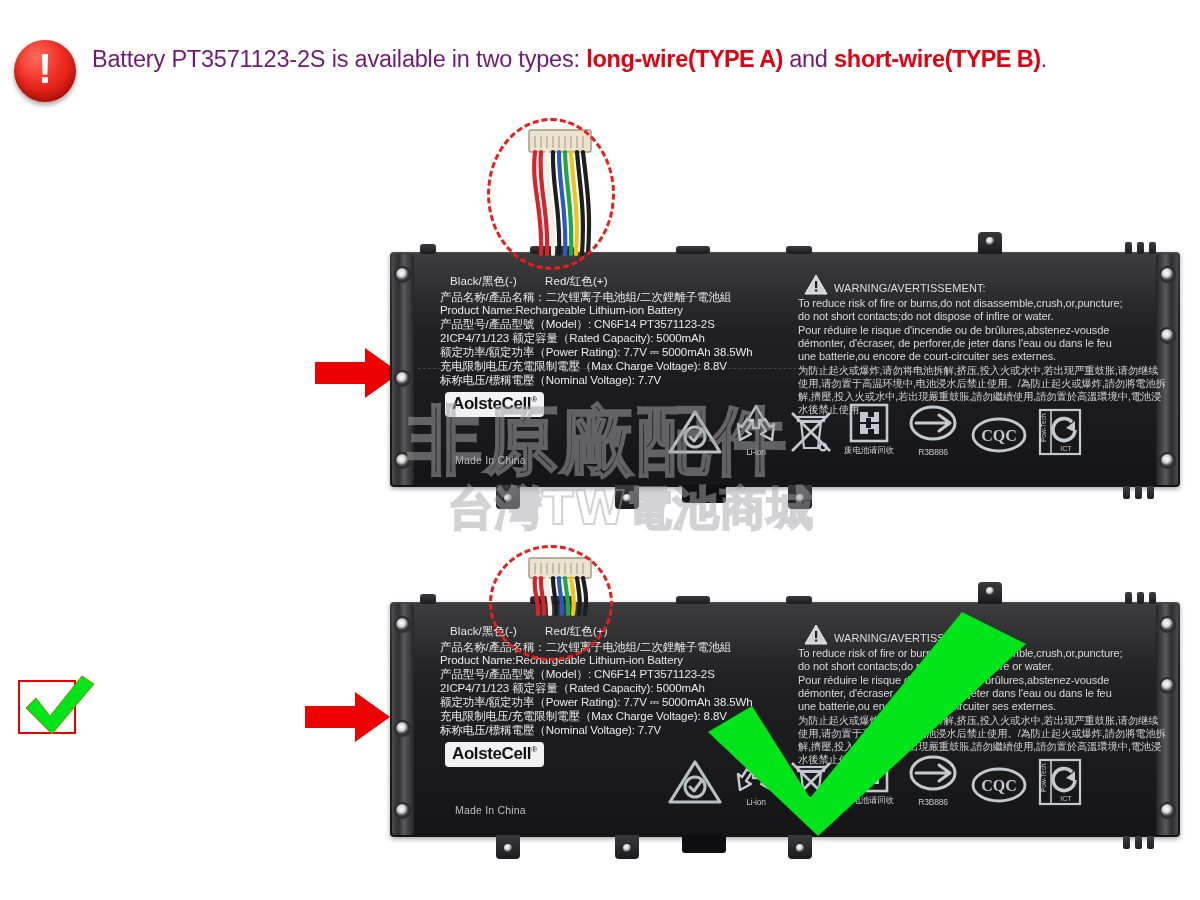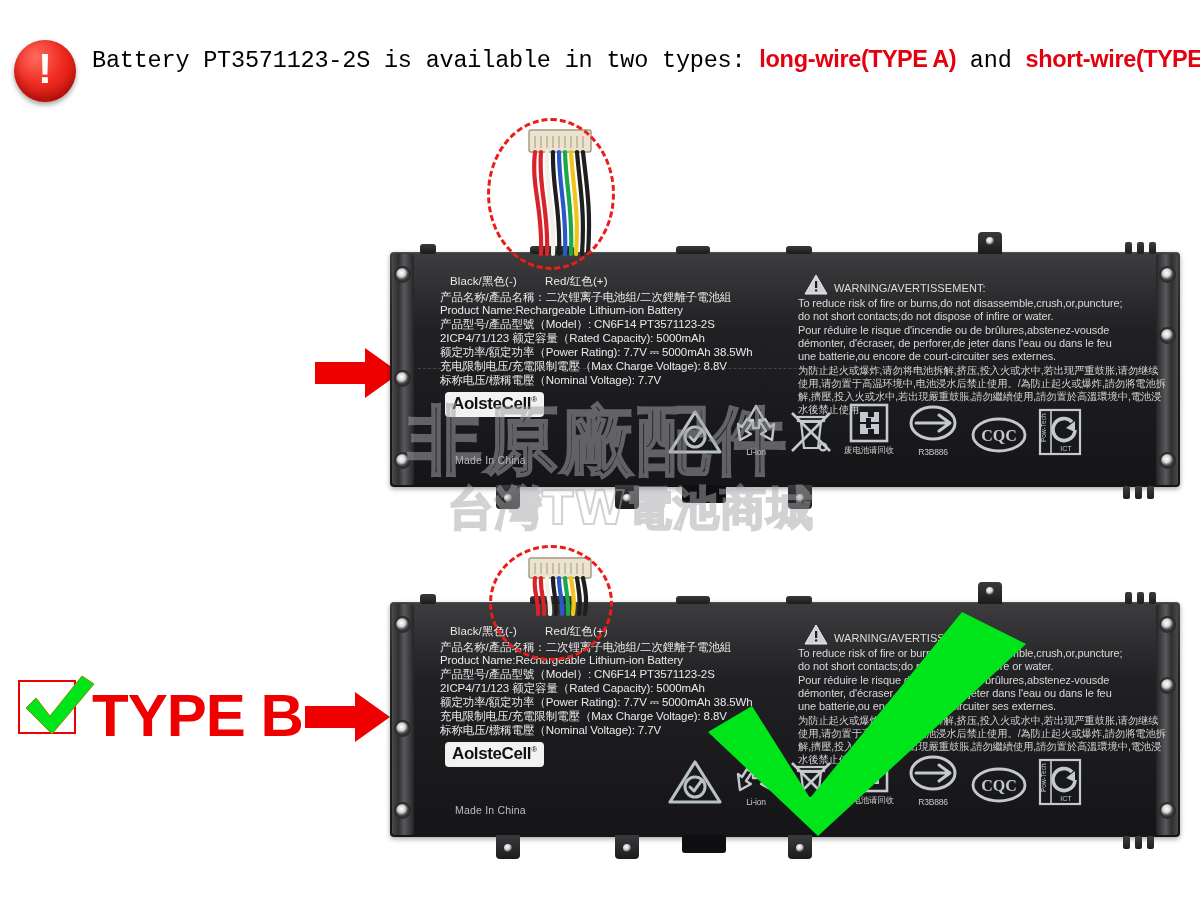--- a/index.html
+++ b/index.html
@@ -18,21 +18,21 @@
     background: radial-gradient(circle at 36% 28%, #ff6b5e 0%, #ee2b20 45%, #c70d08 100%);
     box-shadow: 0 3px 5px rgba(0,0,0,.35), inset 0 -6px 10px rgba(120,0,0,.45);
     display:flex; align-items:center; justify-content:center;
   }
   .notice-icon .bang {
     color:#fff; font-size:42px; font-weight:bold; line-height:1;
     font-family:"Liberation Sans", sans-serif; transform:translateY(-2px);
   }
   .notice-line1 { position:absolute; left:92px; top:28px; white-space:nowrap; }
   .notice-line2 { position:absolute; left:92px; top:74px; white-space:nowrap; }
-  .nt { font-size:23.5px; color:#000000; letter-spacing:-0.2px;font-family:Liberation Mono, monospace; }
+  .nt { font-size:23.5px; color:#701a75; letter-spacing:-0.2px; }
   .nt-red { font-size:23.5px; color:#e3000f; font-weight:bold; letter-spacing:-0.3px; }
   .nt-red-paren { font-size:23.5px; color:#e3000f; font-weight:bold; letter-spacing:-0.6px; }
 
   
   .type-label {
     position:absolute; color:#ef0000; font-weight:bold;
     font-size:60px; letter-spacing:-1px; line-height:1;
     font-family:"Liberation Sans", sans-serif; white-space:nowrap;
   }
   #type-a-label { left:72px; top:340px; }
@@ -147,21 +147,20 @@
   <div class="big-arrow" style="left:315px; top:346px;">
     <svg width="86" height="54" viewBox="0 0 86 54">
       <path d="M0 16 H50 V2 L85 27 L50 52 V38 H0 Z" fill="#ef0000"></path>
     </svg>
   </div>
 
   <div class="check-box"></div>
   <svg class="check-mark" viewBox="0 0 82 76">
     <path d="M10 40 L20 30 L34 48 L66 8 L78 16 L36 66 Z" fill="#00e519" stroke="#8a8a00" stroke-width="1"></path>
   </svg>
-  <div class="type-label" id="type-b-label">TYPE B</div>
   <div class="big-arrow" style="left:305px; top:690px;">
     <svg width="86" height="54" viewBox="0 0 86 54">
       <path d="M0 16 H50 V2 L85 27 L50 52 V38 H0 Z" fill="#ef0000"></path>
     </svg>
   </div>
 
   <div class="battery" id="battery-a" style="left:390px; top:252px; width:790px; height:235px;">
     <div class="bat-body"></div>
     <div class="bat-sheen"></div>
     <div class="rail left"></div>

